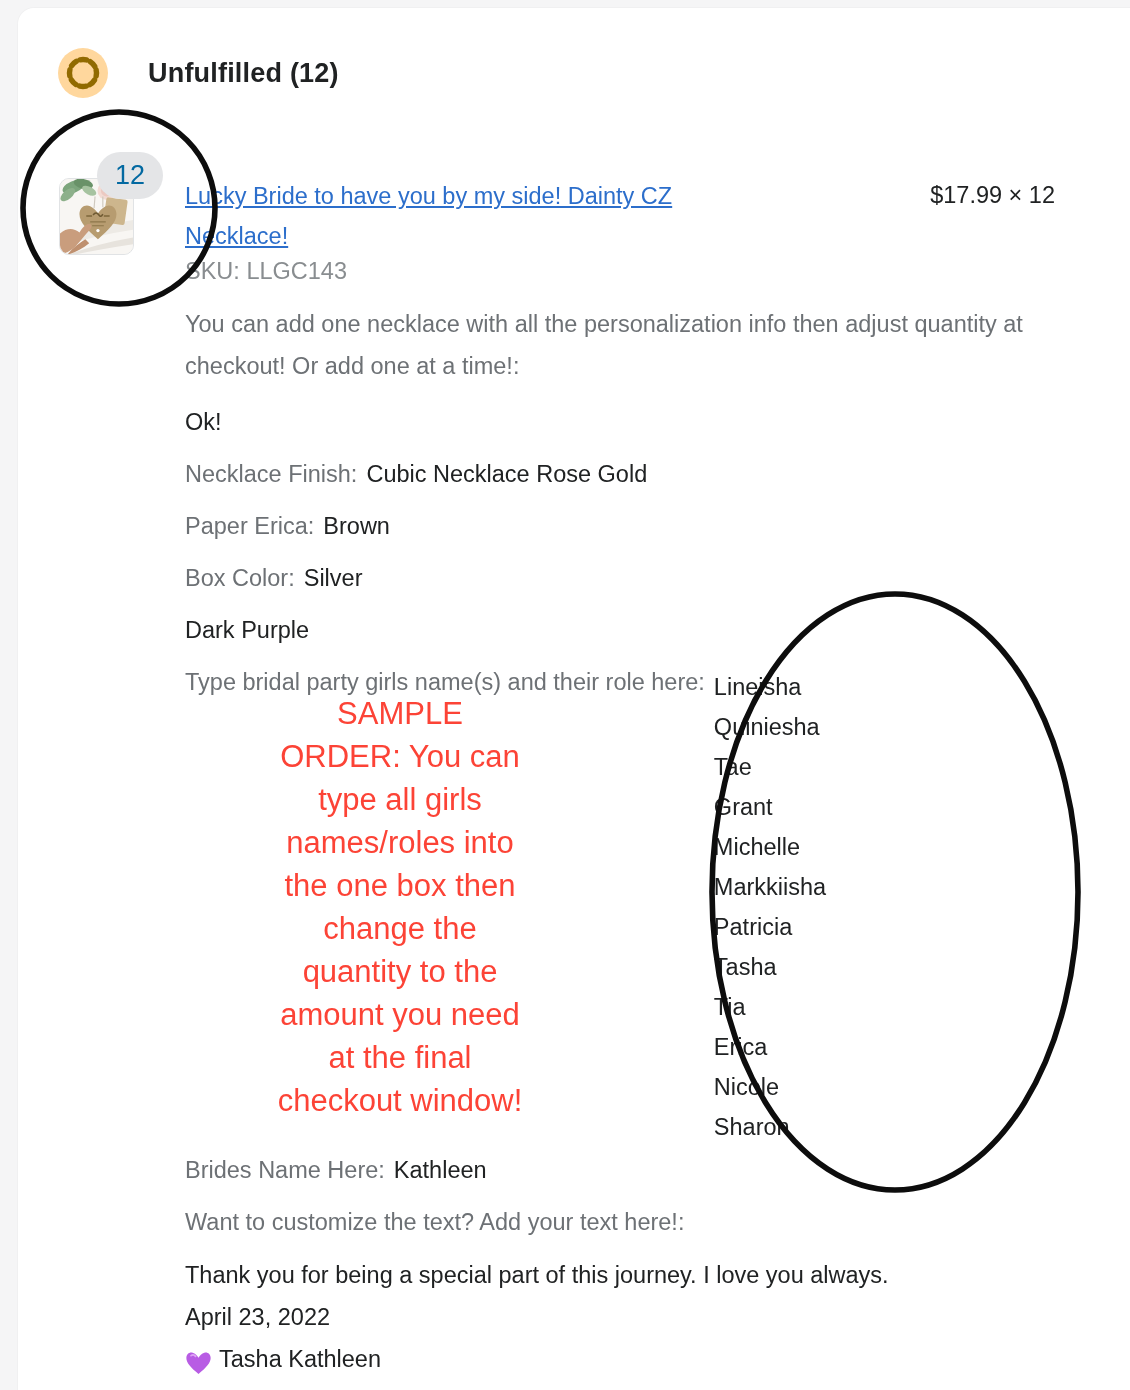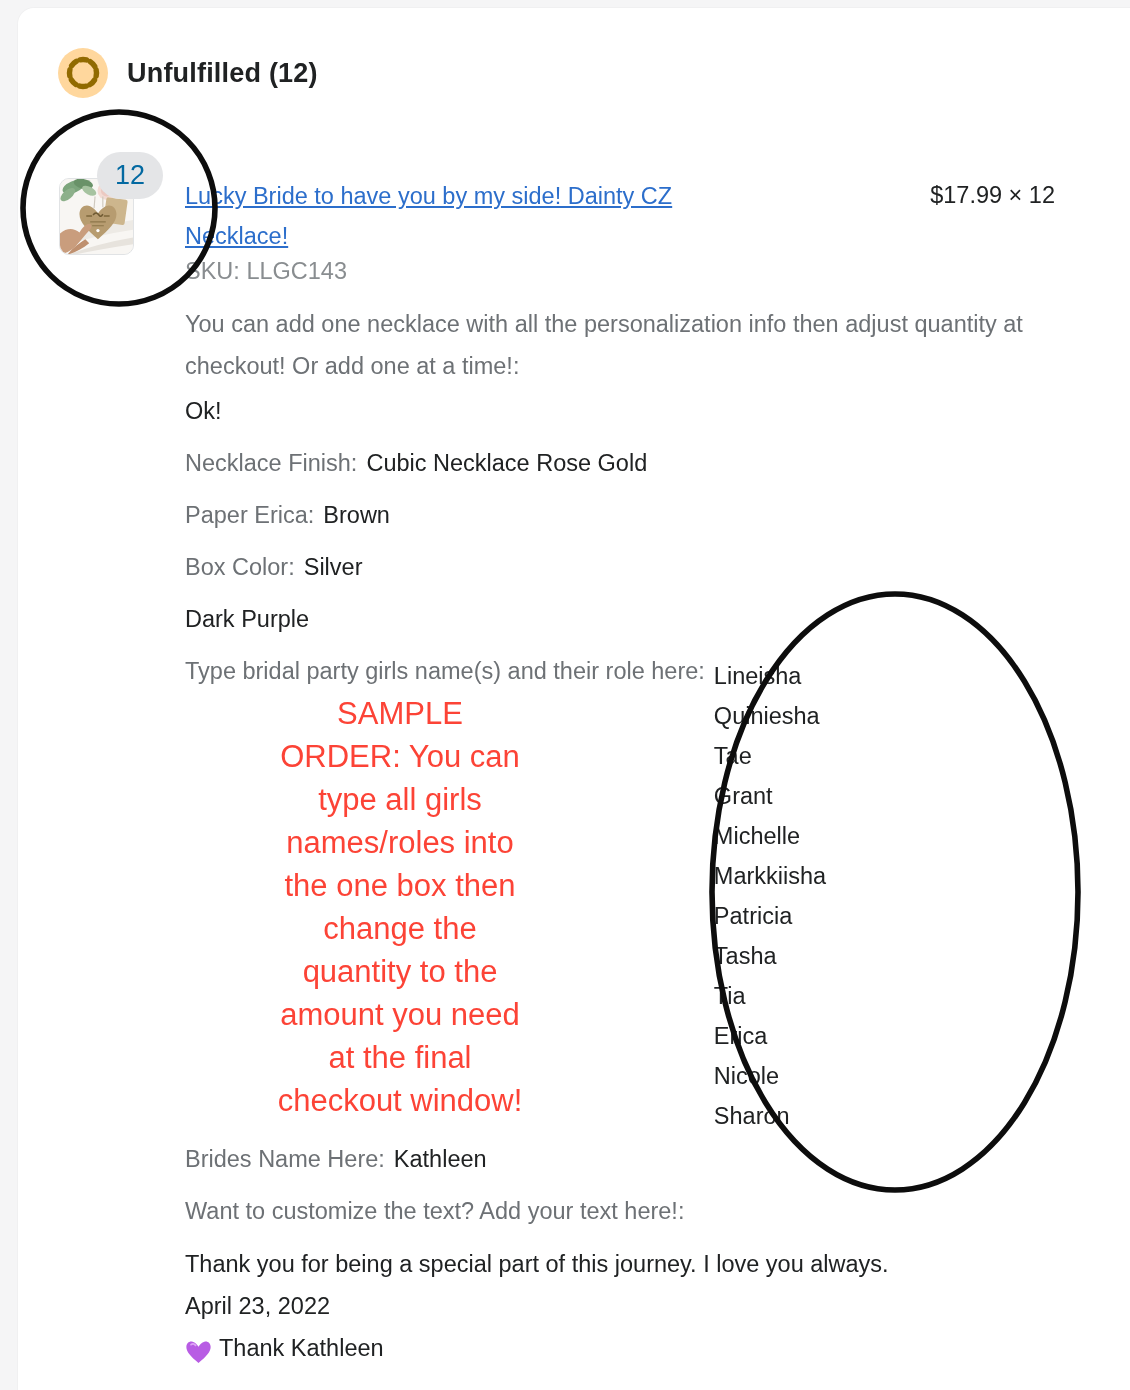--- a/index.html
+++ b/index.html
@@ -15,21 +15,21 @@
     position: absolute;
     left: 18px; top: 8px;
     width: 1124px; height: 1420px;
     background: #ffffff;
     border-radius: 16px 0 0 0;
     box-shadow: 0 0 0 1px rgba(0,0,0,0.02);
   }
   
   .fulfill-header {
     position: absolute; left: 40px; top: 40px;
-    display: flex; align-items: center; gap: 19px; text-align: right;
+    display: flex; align-items: center; gap: 40px; text-align: right;
   }
   .status-icon { width: 50px; height: 50px; flex: 0 0 auto; }
   .fulfill-title {
     font-size: 27px; font-weight: 700; color: #202223; letter-spacing: 0.2px;
   }
   
   .thumb-wrap { position: absolute; left: 41px; top: 170px; width: 75px; height: 77px; }
   .thumb {
     width: 75px; height: 77px;
     border: 1px solid #e1e3e5; border-radius: 10px;
@@ -51,21 +51,21 @@
   .item-link {
     color: #2c6ecb; text-decoration: underline;
     max-width: 590px; font-size: 23.5px; line-height: 40px; display: inline-block;
     cursor: pointer;
   }
   .price { font-size: 23.5px; color: #202223; white-space: nowrap; padding-top: 4px; }
   .sku { color: #898d90; }
   .gray { color: #6d7175; }
   .dark { color: #202223; }
   .desc { margin-top: 17px; line-height: 42px; max-width: 900px; }
-  .ok-line { margin-top: 9px; }
+  .ok-line { margin-top: 20px; }
   .prop { margin-top: 22px; display: flex; white-space: nowrap; }
   .prop .label { margin-right: 9px; flex: 0 0 auto; }
   .party-row { margin-top: 22px; display: flex; align-items: flex-start; }
   .party-row .label { white-space: nowrap; margin-right: 9px; flex: 0 0 auto; }
   .pre { white-space: pre-line; }
   .names { line-height: 40px; color: #202223; }
   .bride-row { margin-top: 8px; display: flex; white-space: nowrap; text-align: center; }
   .bride-row .label { margin-right: 9px; }
   .custom-label { margin-top: 22px; }
   .custom-text { margin-top: 17px; line-height: 42px; max-width: 920px; }
@@ -185,21 +185,21 @@
     <div class="custom-text dark">
       <div>Thank you for being a special part of this journey. I love you always.</div>
       <div>April 23, 2022</div>
       <div class="sign-line">
         <span class="heart-icon">
           <svg viewBox="0 0 24 22">
             <path d="M12 20.4 C5 14.6 1.2 10.4 1.2 6.2 C1.2 2.6 4 0.7 6.8 1.5 C9 2.1 11 4.3 12 5.9 C13 4.3 15 2.1 17.2 1.5 C20 0.7 22.8 2.6 22.8 6.2 C22.8 10.4 19 14.6 12 20.4 Z" fill="#b85ce4"></path>
             <path d="M5.4 4.1 C6.6 3.2 8.4 3.6 9.4 4.8" stroke="#dfa6f5" stroke-width="1.6" fill="none" stroke-linecap="round"></path>
           </svg>
         </span>
-        <span>Thank Kathleen</span>
+        <span>Tasha Kathleen</span>
       </div>
     </div>
   </div>
 </div>
 
 <div class="sample-note">SAMPLE
 ORDER: You can
 type all girls
 names/roles into
 the one box then

